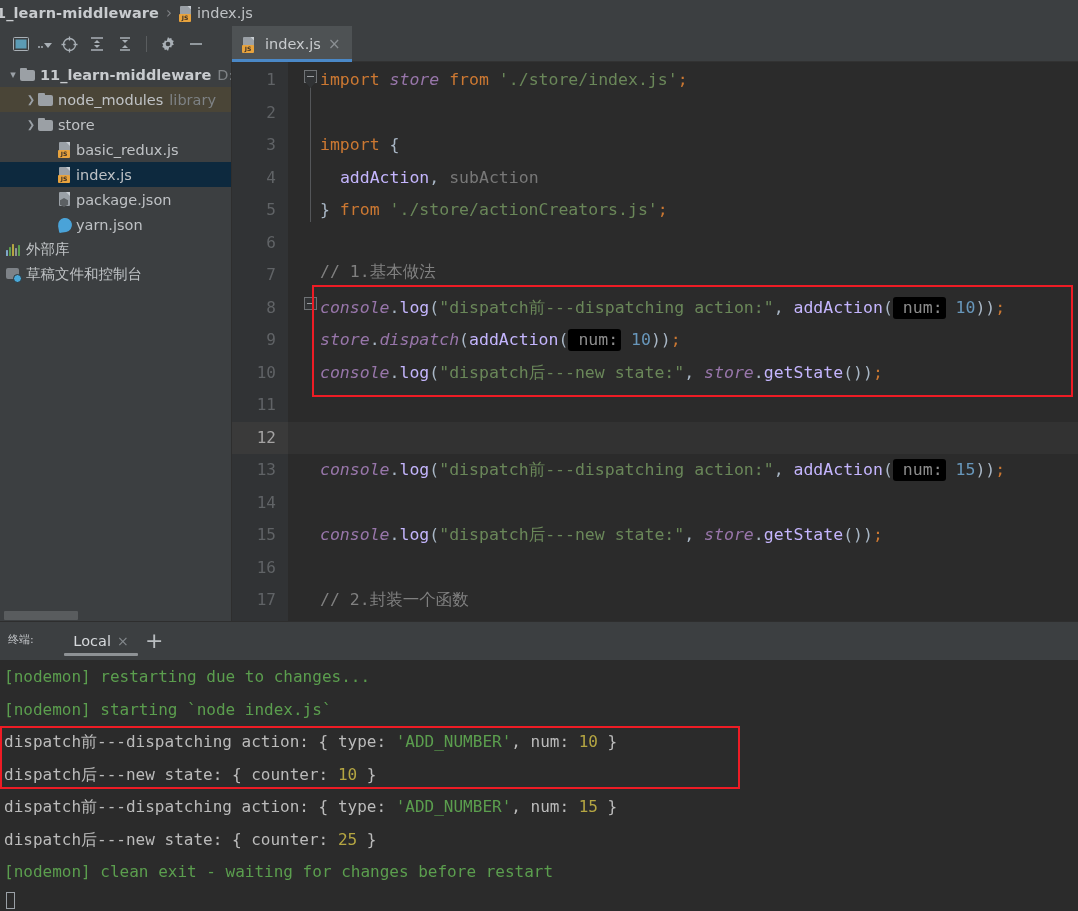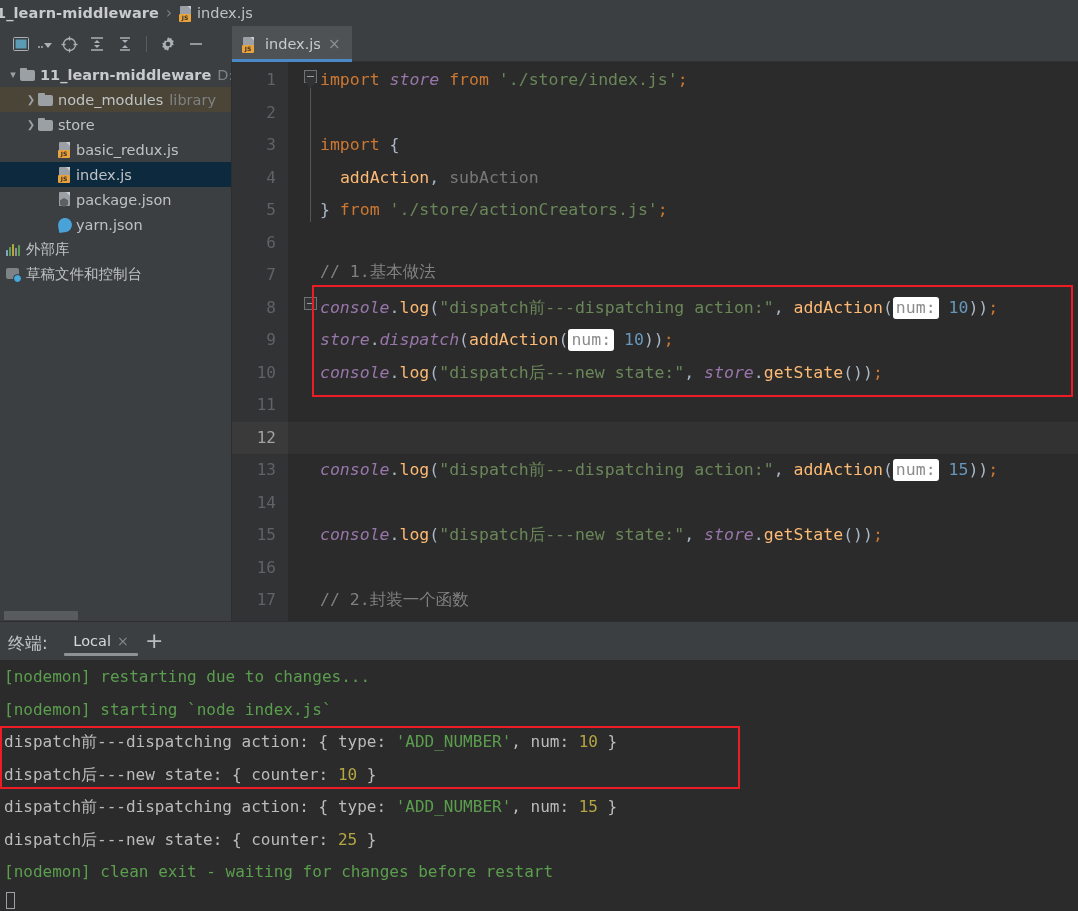--- a/index.html
+++ b/index.html
@@ -134,40 +134,40 @@
 
   .codearea{position:absolute;left:56px;top:0;width:790px;height:560px;}
   .cl{position:absolute;left:0;width:790px;height:32.5px;line-height:32.5px;white-space:pre;}
   .cl .txt{padding-left:32px;}
   .curline{position:absolute;left:0;width:790px;height:32.5px;background:#323232;}
   .curline-g{position:absolute;left:0;width:56px;height:32.5px;background:#3a3a3a;}
 
   
   .kw{color:#cc7832;}
   .str{color:#6a8759;}
-  .fn{color:#fdba74;}
+  .fn{color:#c4b5fd;}
   .obj{color:#9876aa;font-style:italic;}
   .num{color:#6897bb;}
   .cmt{color:#808080;}
   .punc{color:#a9b7c6;}
   .semi{color:#cc7832;}
   .dim{color:#787878;}
-  .param{color:#8c8c8c;background:#ffffff;border-radius:3px;padding:1px 3px 2px 3px;}
+  .param{color:#8c8c8c;background:#000000;border-radius:3px;padding:1px 3px 2px 10px;}
   .paren{color:#a9b7c6;}
 
   .redbox-code{
     position:absolute;left:312px;top:285px;width:761px;height:112px;
     border:2px solid #ee1c25;pointer-events:none;
   }
 
   
   .term-tabs{
     position:absolute;left:0;top:622px;width:1078px;height:38px;background:#3c3f41;
   }
-  .term-label{position:absolute;left:8px;top:10px;color:#bfc2c5;font-size:17px;}
+  .term-label{position:absolute;left:8px;top:10px;color:#bfc2c5;font-size:11px;}
   .term-tab{position:absolute;left:60px;top:0;width:82px;height:38px;display:flex;align-items:center;justify-content:center;gap:6px;}
   .term-tab span.t{color:#d6d9dc;font-size:14.5px;}
   .term-tab span.x{color:#83888c;font-size:14px;}
   .term-tab .ul{position:absolute;left:4px;bottom:4px;width:74px;height:3px;background:#8e9295;border-radius:1px;}
   .term-plus{position:absolute;left:145px;top:8px;color:#b9bdc0;font-size:22px;line-height:22px;}
 
   .term-body{
     position:absolute;left:0;top:660px;width:1078px;height:251px;background:#2b2b2b;
     font-family:"DejaVu Sans Mono", monospace;font-size:16px;
   }

